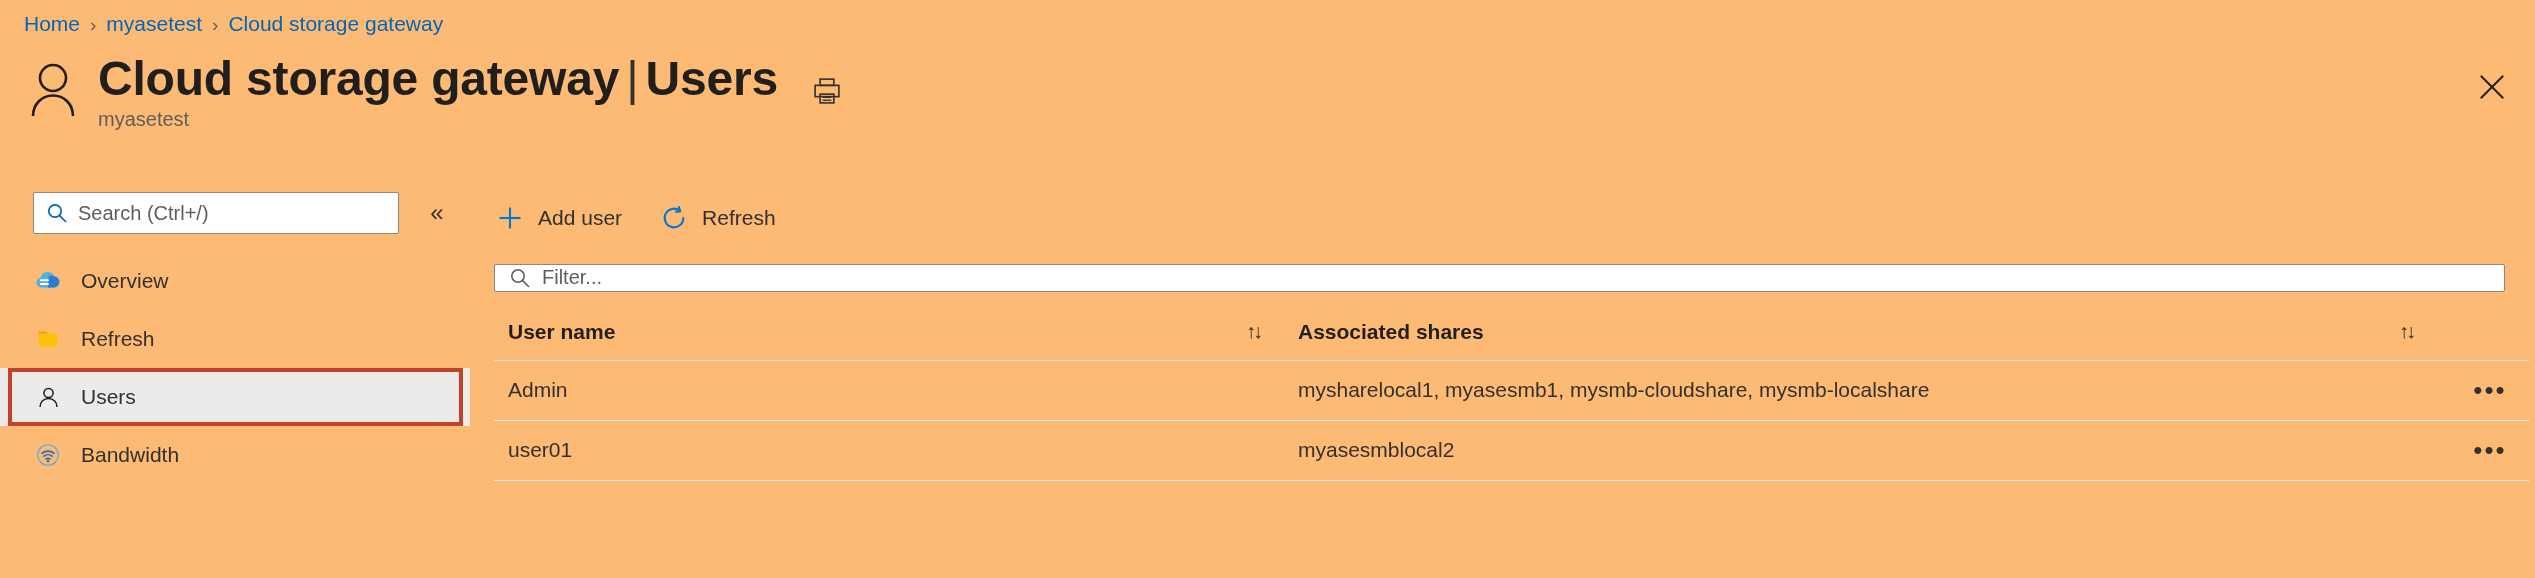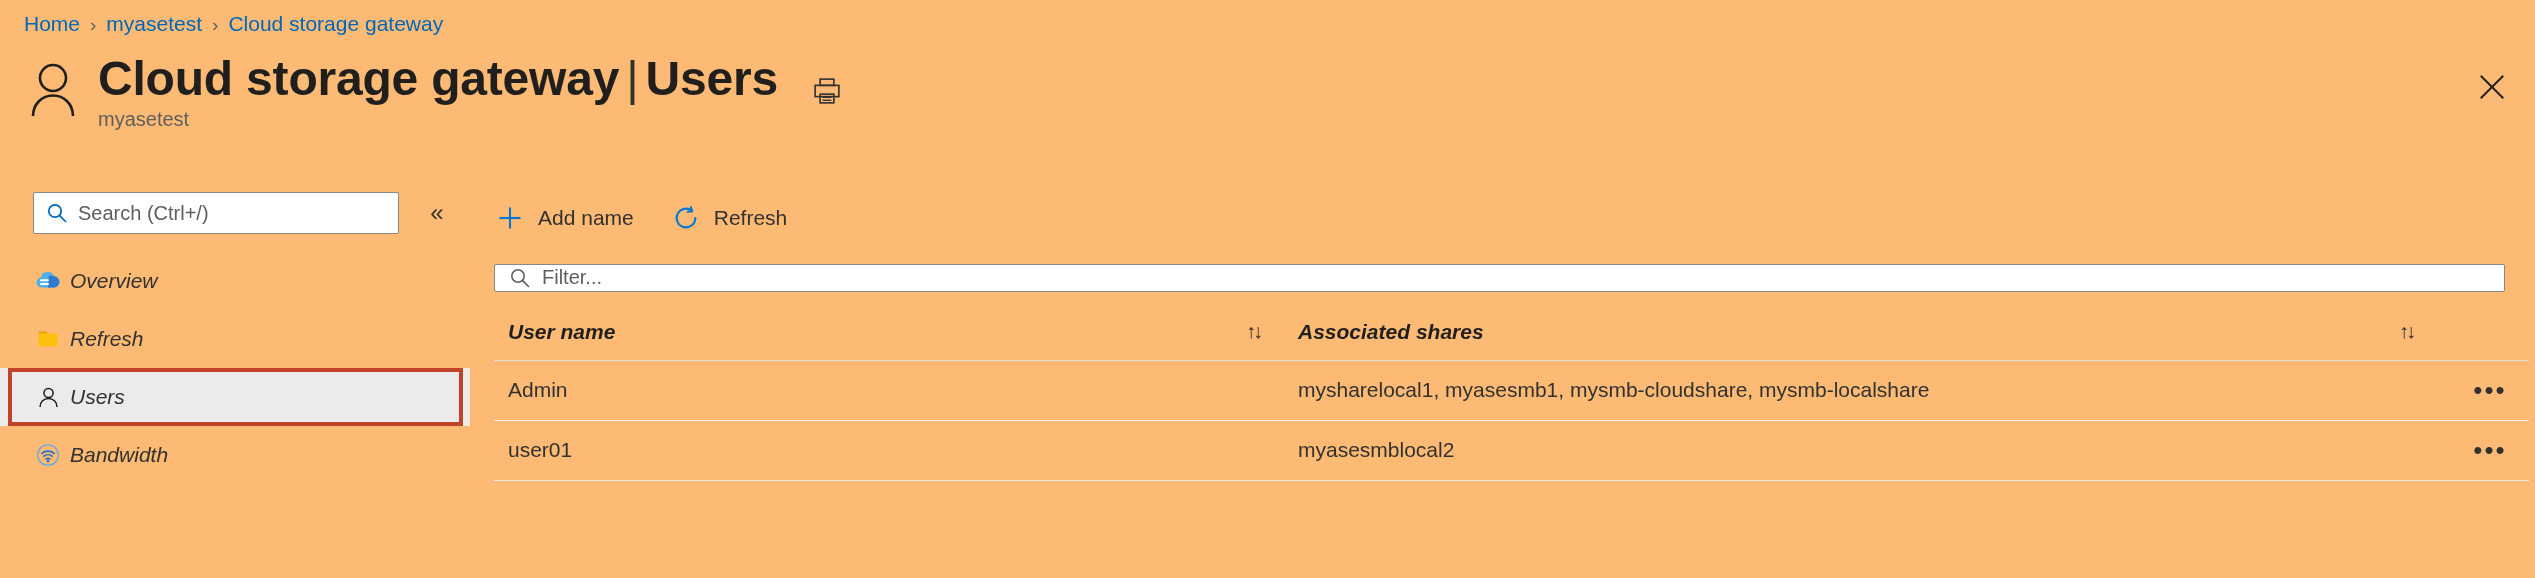--- a/index.html
+++ b/index.html
@@ -135,21 +135,21 @@
     cursor: pointer;
     font-size: 21px;
     color: #323130;
     position: relative;
   }
   .nav-item .nav-ico {
     width: 30px; height: 30px;
     flex: 0 0 30px;
     display: flex; align-items: center; justify-content: center;
   }
-  .nav-item .nav-label { margin-left: 7px; white-space: nowrap; font-style: italic; }
+  .nav-item .nav-label { margin-left: 18px; white-space: nowrap; }
   .nav-item.selected { background: #edebe9; }
   .nav-highlight {
     position: absolute;
     left: 8px;
     width: 455px;
     height: 58px;
     border: 4px solid #c0432a;
     pointer-events: none;
   }
 
@@ -209,21 +209,20 @@
     table-layout: fixed;
   }
   table.users th {
     text-align: left;
     font-size: 21px;
     font-weight: bold;
     color: #201f1e;
     padding: 8px 0 16px 14px;
     border-bottom: 1px solid #e1dfdd;
     vertical-align: middle;
-    font-style: italic;
   }
   table.users td {
     font-size: 21px;
     color: #323130;
     padding: 16px 0 16px 14px;
     border-bottom: 1px solid #edebe9;
     vertical-align: middle;
     white-space: nowrap;
     overflow: hidden;
     text-overflow: ellipsis;
@@ -365,21 +364,21 @@
     <div class="content">
 
       <div class="toolbar">
         <div class="tb-btn">
           <span class="tb-ico">
             <svg viewBox="0 0 24 24" width="28" height="28" aria-hidden="true">
               <line x1="12" y1="3" x2="12" y2="21" stroke="#0078d4" stroke-width="1.8"></line>
               <line x1="3" y1="12" x2="21" y2="12" stroke="#0078d4" stroke-width="1.8"></line>
             </svg>
           </span>
-          <span>Add name</span>
+          <span>Add user</span>
         </div>
         <div class="tb-btn">
           <span class="tb-ico">
             <svg viewBox="0 0 24 24" width="28" height="28" aria-hidden="true">
               <path d="M20 12a8 8 0 1 1-3.1-6.3" fill="none" stroke="#0078d4" stroke-width="1.8" stroke-linecap="round"></path>
               <path d="M16.2 2.6 17.3 6.3 13.6 6.6" fill="none" stroke="#0078d4" stroke-width="1.8" stroke-linecap="round" stroke-linejoin="round"></path>
             </svg>
           </span>
           <span>Refresh</span>
         </div>

